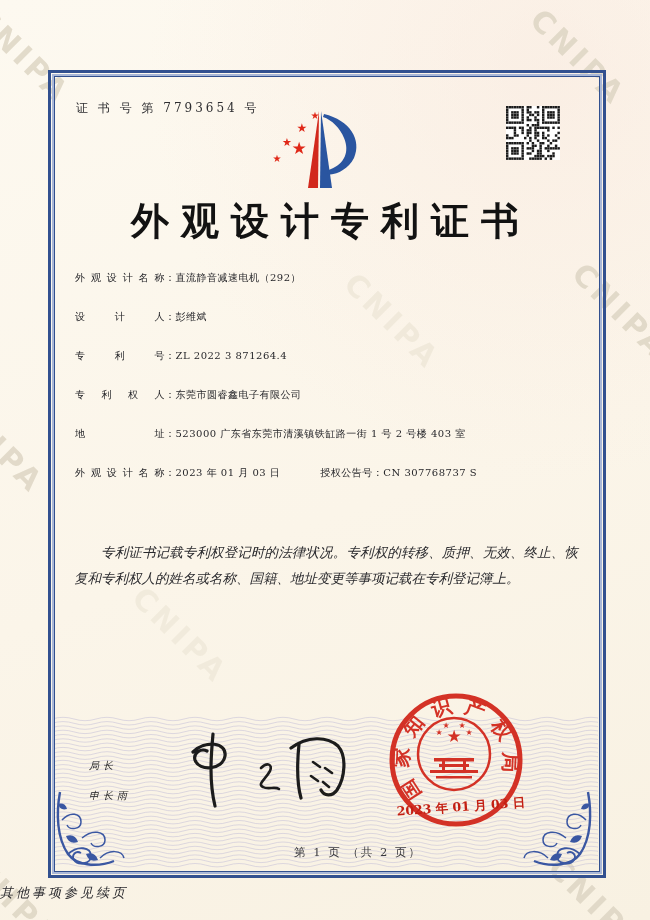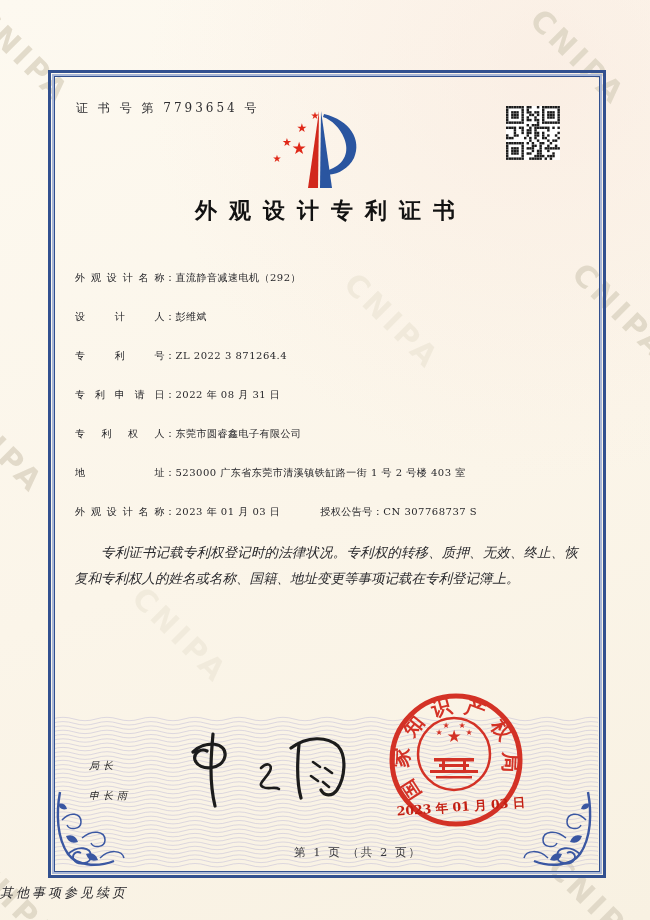--- a/index.html
+++ b/index.html
@@ -24,21 +24,21 @@
   .frame-in{position:absolute;inset:0px;border:1px solid #32508f;}
   .waves{position:absolute;left:52px;top:716px;z-index:1;}
   .flourish{position:absolute;z-index:3;}
   .fl-left{left:52px;top:786px;}
   .fl-right{left:512px;top:786px;}
   
   .certno{position:absolute;left:76px;top:100px;z-index:4;font-size:12px;color:#2d2d30;letter-spacing:3px;}
   .qr{position:absolute;left:506px;top:106px;z-index:4;}
   .logo{position:absolute;left:262px;top:90px;z-index:4;}
   .title{position:absolute;left:0;top:196px;width:650px;margin:0;z-index:4;text-align:center;
-    font-size:22px;font-weight:bold;color:#121212;letter-spacing:12px;text-indent:12px;}
+    font-size:38px;font-weight:bold;color:#121212;letter-spacing:12px;text-indent:12px;}
   .fields{position:absolute;left:75px;top:271px;width:500px;z-index:4;font-size:10px;color:#26262a;}
   .frow{margin-bottom:25px;white-space:nowrap;letter-spacing:.5px;}
   .flabel{display:inline-block;width:90px;text-align:justify;text-align-last:justify;text-justify:inter-character;vertical-align:bottom;}
   .fpair2{margin-left:40px;}
   .paras{position:absolute;left:74px;top:540px;width:504px;z-index:4;font-size:13.5px;
     color:#2a2a2e;line-height:25.8px;text-align:justify;font-style:italic;}
   .paras p{margin:0;text-indent:2em;}
   .signer{position:absolute;left:89px;top:751px;z-index:4;font-size:10px;color:#222;
     letter-spacing:4px;line-height:30px;font-style:italic;}
   .sig{position:absolute;left:175px;top:726px;z-index:4;}
@@ -368,23 +368,20 @@
     <div class="frow">
       <span class="flabel">外观设计名称</span><span>：</span><span class="fvalue">直流静音减速电机（292）</span>
     </div>
     <div class="frow">
       <span class="flabel">设计人</span><span>：</span><span class="fvalue">彭维斌</span>
     </div>
     <div class="frow">
       <span class="flabel">专利号</span><span>：</span><span class="fvalue">ZL 2022 3 871264.4</span>
     </div>
     <div class="frow">
-      <span class="flabel">专利申请日</span><span>：</span><span class="fvalue">2022 年 08 月 31 日</span>
-    </div>
-    <div class="frow">
       <span class="flabel">专利权人</span><span>：</span><span class="fvalue">东莞市圆睿鑫电子有限公司</span>
     </div>
     <div class="frow">
       <span class="flabel">地址</span><span>：</span><span class="fvalue">523000 广东省东莞市清溪镇铁缸路一街 1 号 2 号楼 403 室</span>
     </div>
     <div class="frow">
       <span class="flabel">外观设计名称</span><span>：</span><span class="fvalue">2023 年 01 月 03 日</span><span class="fpair2"><span>授权公告号</span><span>：</span><span class="fvalue">CN 307768737 S</span></span>
     </div>
   </div>
 

